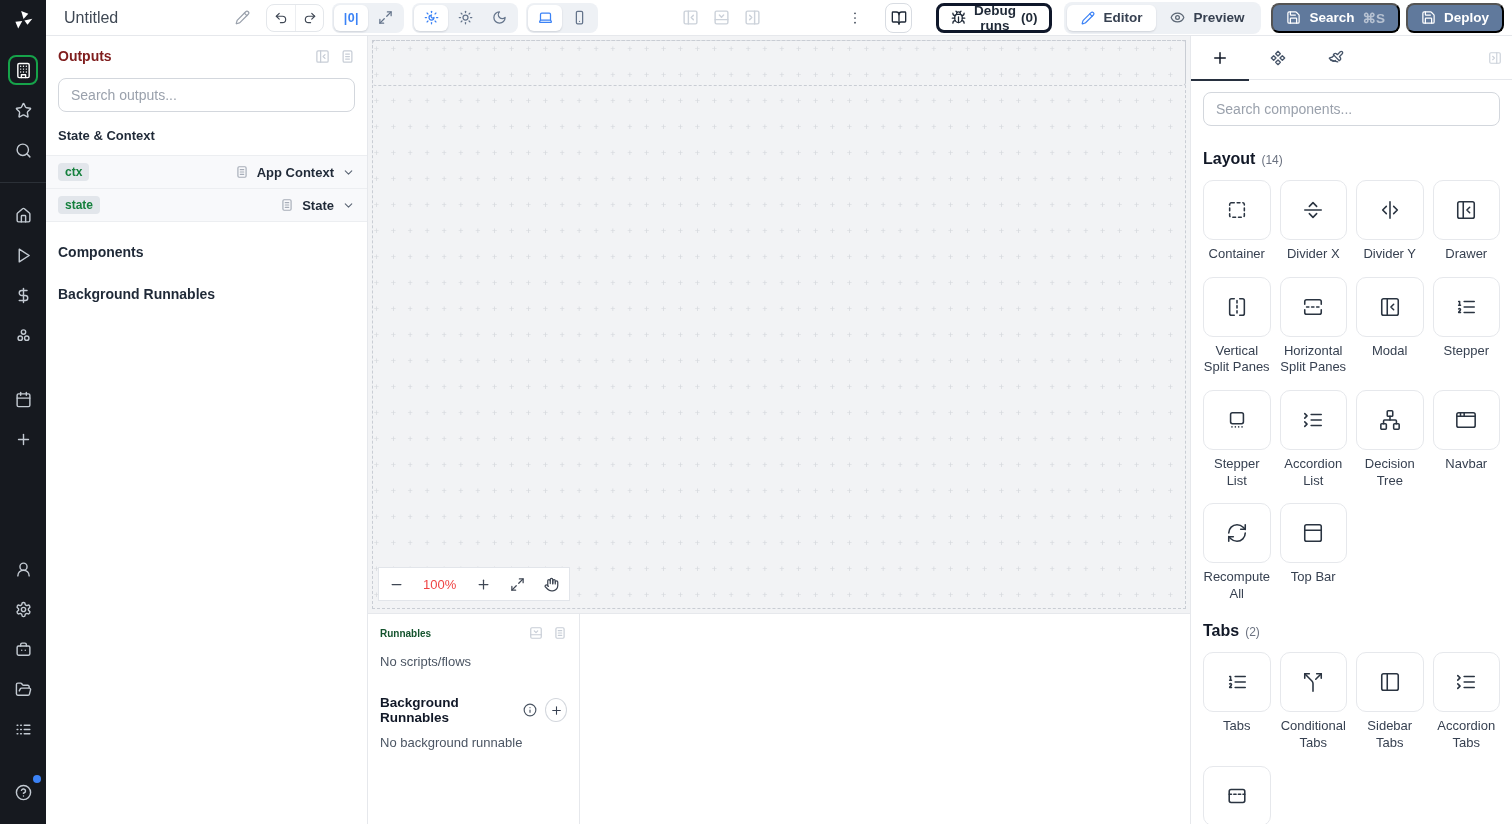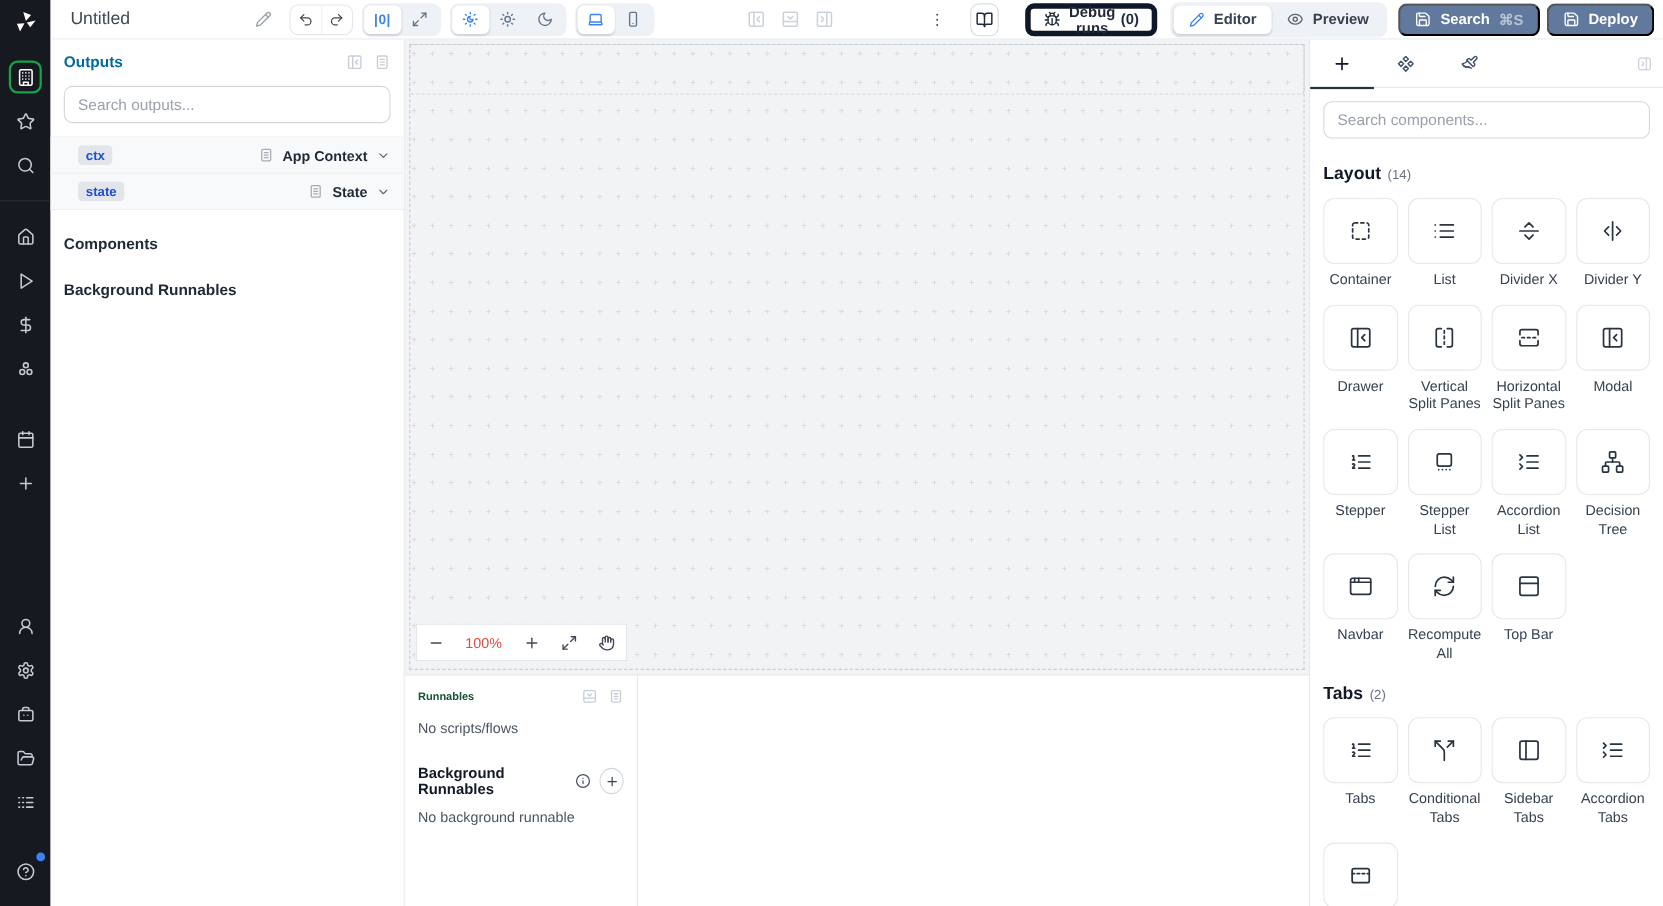--- a/index.html
+++ b/index.html
@@ -27,46 +27,46 @@
   .btn-group { display:flex; height:28px; border:1px solid #e4e7eb; border-radius:8px; overflow:hidden; background:#fff; }
   .btn-group .cell { width:39px; display:flex; align-items:center; justify-content:center; color:#3f4754; font-size:14px; }
   .btn-group .cell + .cell { border-left:1px solid #eceef1; }
   .toggle-group { background:#eef1f5; border-radius:8px; height:30px; display:flex; align-items:center; padding:2px; margin-left:8px; }
   .toggle-cell { min-width:34px; height:26px; padding:0 2px; display:flex; align-items:center; justify-content:center; border-radius:6px; color:#64748b; font-size:15px; }
   .toggle-cell.active { background:#fff; box-shadow:0 1px 2px rgba(16,24,40,.14); color:#3b82f6; }
   .zero-glyph { font-size:12.5px; font-weight:700; letter-spacing:.5px; }
   .panel-toggles { display:flex; gap:14px; margin-left:84px; color:#ccd2da; font-size:17px; }
   .more-btn { margin-left:86px; color:#374151; font-size:16px; }
   .book-btn { margin-left:22px; width:36px; height:30px; display:flex; align-items:center; justify-content:center; border:1px solid #d8dce2; border-radius:8px; color:#1f2937; font-size:16px; background:#fff; }
-  .debug-btn { margin-left:24px; height:30px; display:flex; align-items:center; gap:8px; border:5px solid #0f172a; border-radius:8px; padding:0 12px; font-size:13.5px; font-weight:600; color:#1f2937; background:#fff; }
+  .debug-btn { margin-left:24px; height:30px; display:flex; align-items:center; gap:8px; border:3px solid #0f172a; border-radius:8px; padding:0 12px; font-size:13.5px; font-weight:600; color:#1f2937; background:#fff; }
   .debug-btn .icon { font-size:15px; }
   .segmented { margin-left:12px; height:32px; background:#eef1f5; border-radius:8px; padding:3px; display:flex; align-items:center; }
   .seg-item { height:26px; display:flex; align-items:center; gap:8px; padding:0 14px; border-radius:6px; font-size:13.5px; font-weight:600; color:#374151; }
   .seg-item.active { background:#fff; box-shadow:0 1px 2px rgba(16,24,40,.14); }
   .seg-item .edit-ic { color:#3b82f6; font-size:14px; }
   .seg-item .eye-ic { color:#5b6674; font-size:15px; }
   .primary-btn { margin-left:10px; height:30px; display:flex; align-items:center; gap:8px; padding:0 13px; border-radius:8px; background:#60799c; color:#fff; font-size:13.5px; font-weight:700; }
   .primary-btn .icon { font-size:15px; }
   .shortcut { color:rgba(255,255,255,.55); font-weight:600; }
 
   
   .content { flex:1; display:flex; min-height:0; }
 
   
   .outputs { width:322px; flex-shrink:0; border-right:1px solid #e6e8ec; background:#fff; padding-top:12px; }
   .out-head { display:flex; align-items:center; padding:0 12px; }
-  .out-title { font-size:14px; font-weight:700; color:#0369a1; }
+  .out-title { font-size:14px; font-weight:700; color:#7f1d1d; }
   .head-icons { margin-left:auto; display:flex; gap:10px; color:#c7cdd6; font-size:15px; }
   .search-box { margin:14px 12px 12px; }
   .search-box input { width:100%; height:34px; border:1px solid #d3d7dd; border-radius:8px; padding:0 12px; font-size:14px; font-family:inherit; color:#111827; outline:none; background:#fff; }
   .search-box input::placeholder { color:#9aa1ac; }
   .out-sec-title { padding:4px 12px; font-size:13px; font-weight:700; color:#1f2937; }
   .state-rows { margin-top:8px; border-top:1px solid #eceef1; }
   .state-row { height:33px; display:flex; align-items:center; padding:0 12px; background:#f8f9fb; border-bottom:1px solid #eceef1; }
-  .badge { background:#e2e6eb; color:#1d4ed8; font-size:12px; font-weight:600; padding:2px 7px; border-radius:4px;margin-left:13px; }
+  .badge { background:#e2e6eb; color:#15803d; font-size:12px; font-weight:600; padding:2px 7px; border-radius:4px; }
   .row-right { margin-left:auto; display:flex; align-items:center; gap:8px; }
   .row-doc { color:#a6adb8; font-size:14px; }
   .row-label { font-size:13px; font-weight:700; color:#1f2937; }
   .row-chev { color:#5b6674; font-size:13px; }
   .out-plain-title { padding:0 12px; font-size:14px; font-weight:700; color:#1f2937; }
 
   
   .center { flex:1; display:flex; flex-direction:column; min-width:0; }
   .canvas { position:relative; height:578px; background:#f2f3f5; border-bottom:1px solid #e6e8ec; overflow:hidden; flex-shrink:0; }
   .grid-marks { position:absolute; inset:0; display:grid; grid-template-columns:repeat(auto-fill,16.9px); grid-auto-rows:26px; place-items:center; color:#d4d7dc; font-size:9px; line-height:1; }
@@ -445,20 +445,21 @@
                   <path d="M9 8h6"></path>
                   <path d="M9 12h6"></path>
                   <path d="M9 16h6"></path>
                 </svg>
               </span>
           </span>
         </div>
         <div class="search-box">
           <input type="text" placeholder="Search outputs..." style="">
         </div>
+        <div class="out-sec-title">State &amp; Context</div>
         <div class="state-rows">
           <div class="state-row">
             <span class="badge">ctx</span>
             <span class="row-right">
               <span class="icon row-doc">
                   <svg viewBox="0 0 24 24" fill="none" stroke="currentColor" stroke-width="2" stroke-linecap="round" stroke-linejoin="round">
                     <rect x="5" y="3" width="14" height="18" rx="2"></rect>
                     <path d="M9 8h6"></path>
                     <path d="M9 12h6"></path>
                     <path d="M9 16h6"></path>
@@ -1680,35 +1681,20 @@
                       <path d="M6 4h12a2 2 0 0 1 2 2v12a2 2 0 0 1-2 2H6a2 2 0 0 1-2-2V6a2 2 0 0 1 2-2z" stroke-dasharray="3 3.2"></path>
                     </svg>
                   </span>
                 </div>
                 <div class="comp-label">Container</div>
               </div>
               <div class="comp-item">
                 <div class="comp-card">
                   <span class="icon">
                     <svg viewBox="0 0 24 24" fill="none" stroke="currentColor" stroke-width="2" stroke-linecap="round" stroke-linejoin="round">
-                      <path d="M3 6h.01"></path>
-                      <path d="M3 12h.01"></path>
-                      <path d="M3 18h.01"></path>
-                      <path d="M8 6h13"></path>
-                      <path d="M8 12h13"></path>
-                      <path d="M8 18h13"></path>
-                    </svg>
-                  </span>
-                </div>
-                <div class="comp-label">List</div>
-              </div>
-              <div class="comp-item">
-                <div class="comp-card">
-                  <span class="icon">
-                    <svg viewBox="0 0 24 24" fill="none" stroke="currentColor" stroke-width="2" stroke-linecap="round" stroke-linejoin="round">
                       <path d="M3 12h18"></path>
                       <path d="m8 8 4-4 4 4"></path>
                       <path d="m16 16-4 4-4-4"></path>
                     </svg>
                   </span>
                 </div>
                 <div class="comp-label">Divider X</div>
               </div>
               <div class="comp-item">
                 <div class="comp-card">

